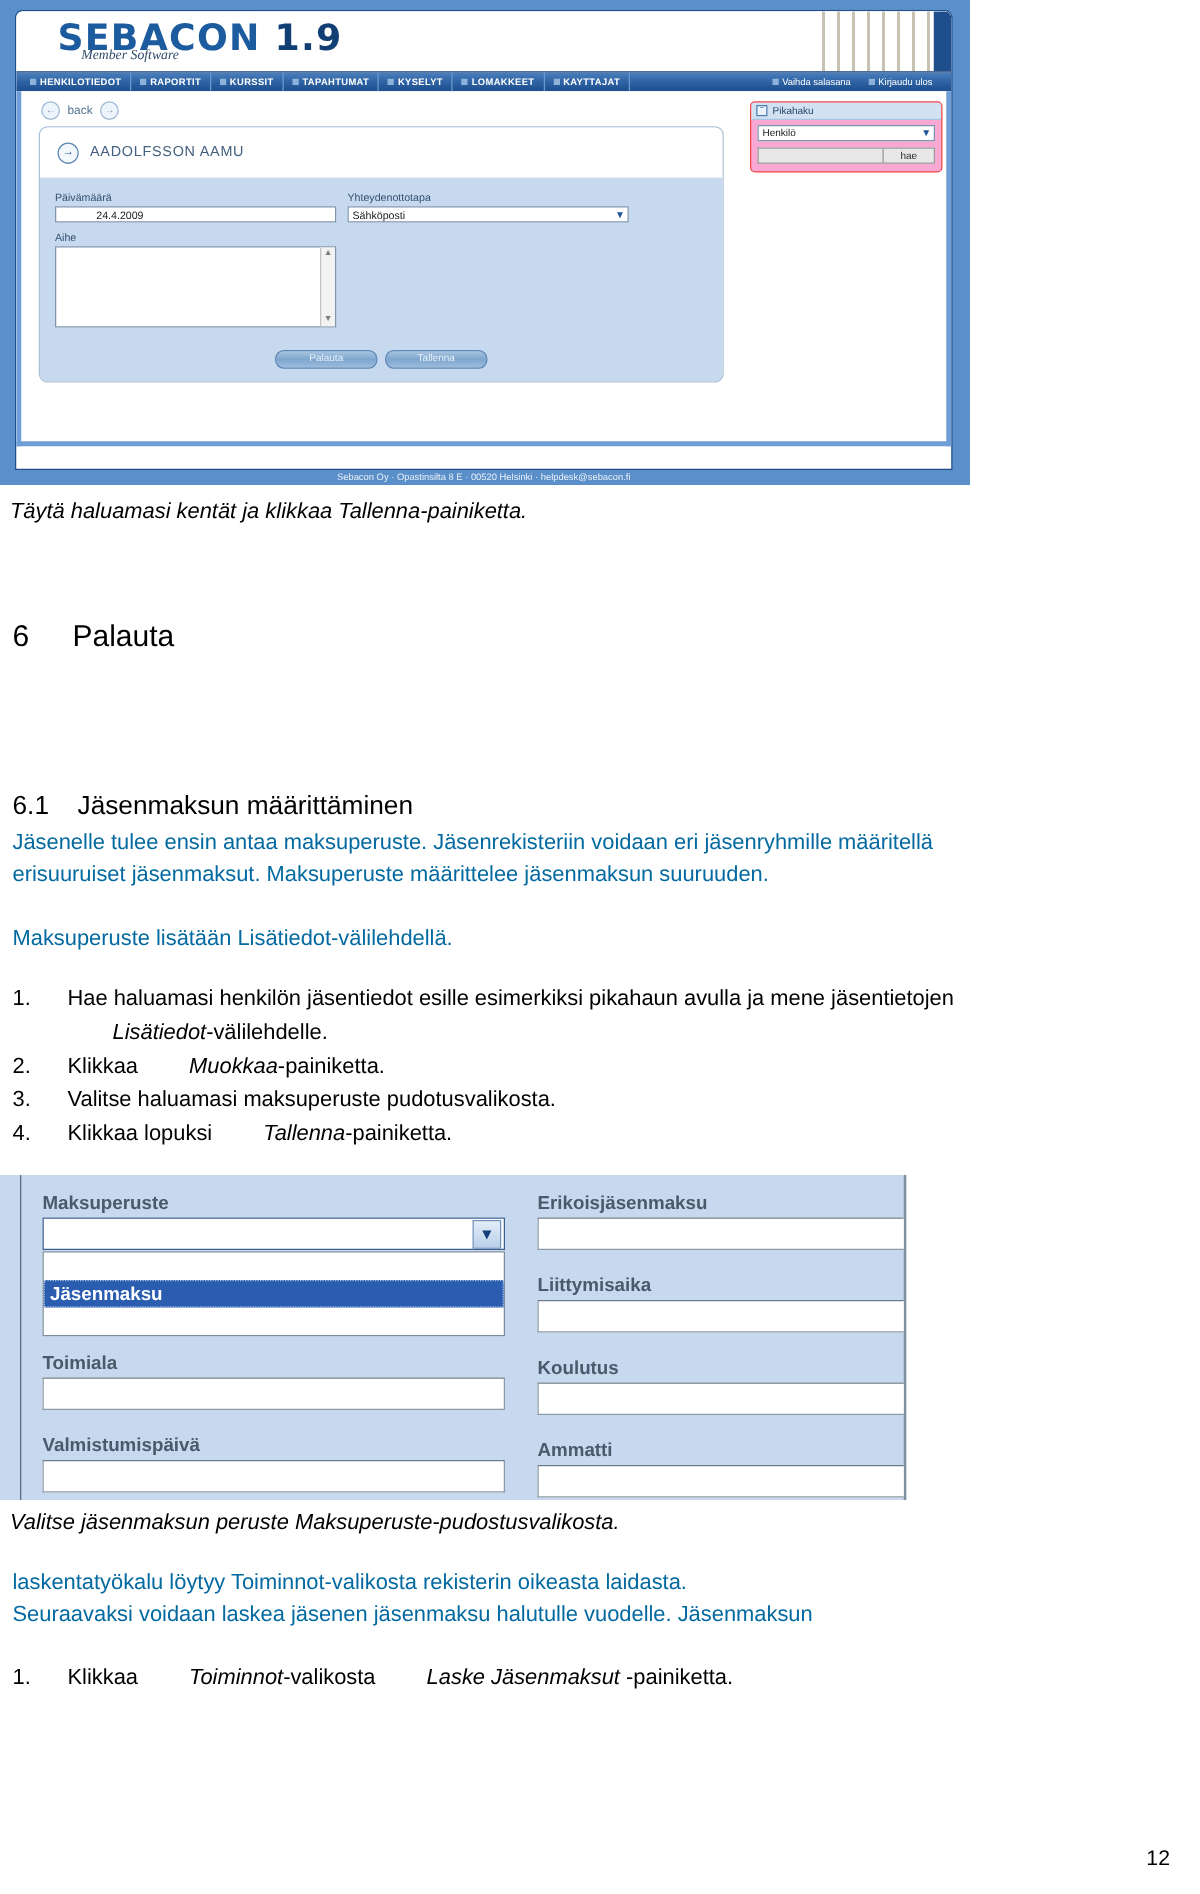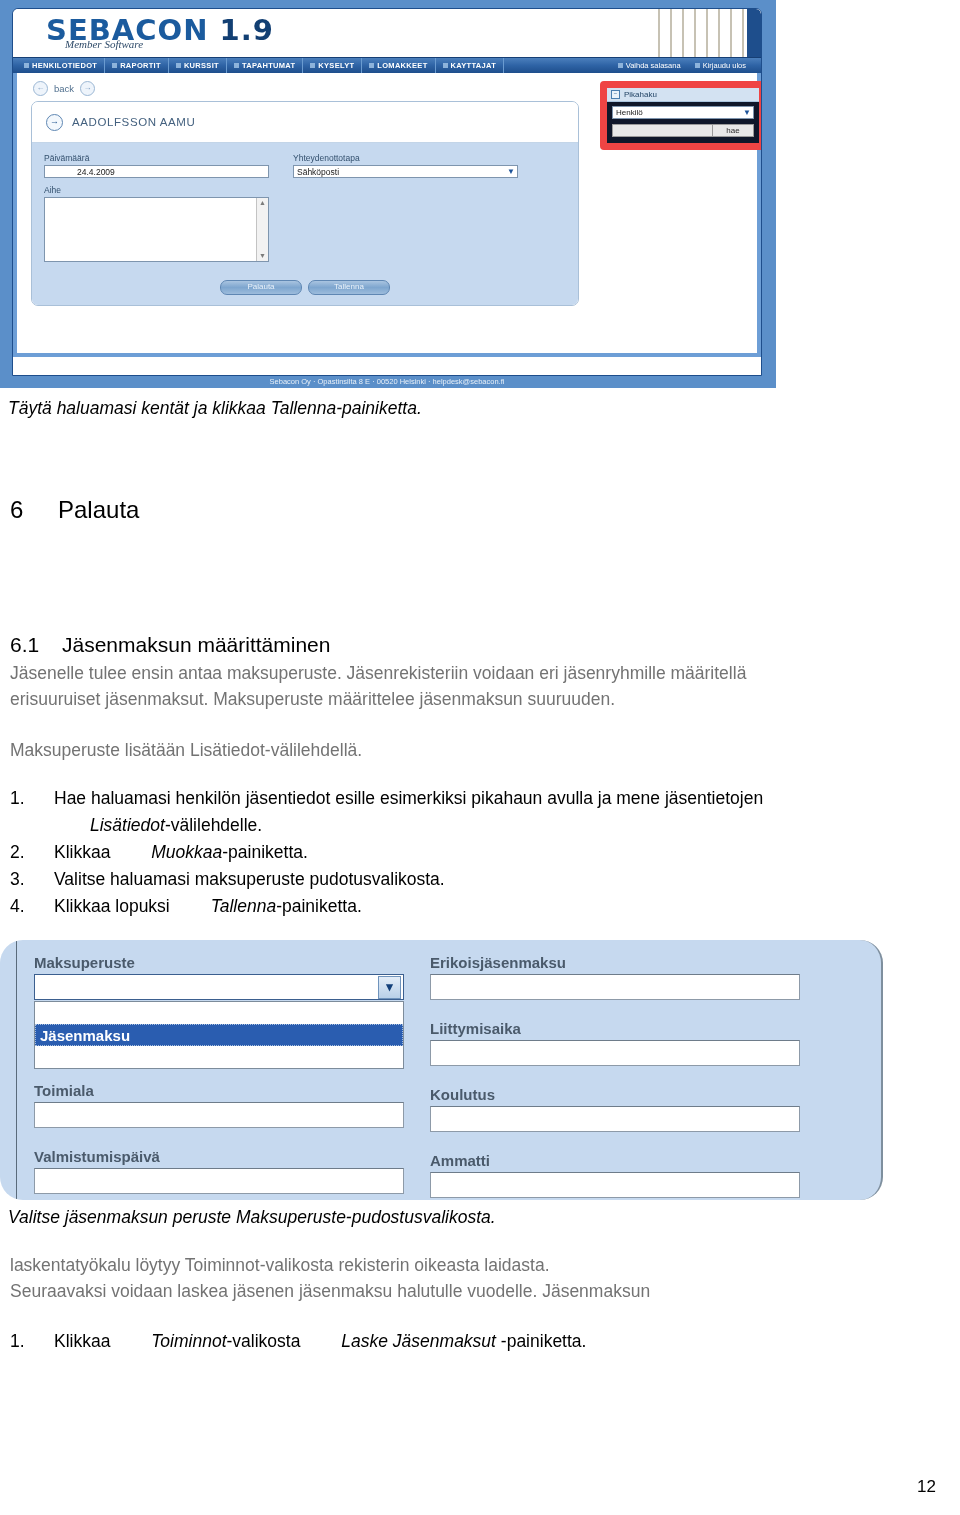--- a/index.html
+++ b/index.html
@@ -166,21 +166,21 @@
   .panel-title {
     font-size: 11.5px; color: #44617f; letter-spacing: .6px;
   }
   .panel-form {
     background: #c6d9ef;
     padding: 10px 12px 6px 12px;
     min-height: 146px;
     position: relative;
   }
   .fld-label { font-size: 8.5px; color: #33506e; margin-bottom: 2px; }
-  .row1 { display: flex; gap: 24px; }
+  .row1 { display: flex; gap: 9px; }
   .txtin {
     background: #ffffff;
     border: 1px solid #7e95ae;
     height: 13px;
     font-size: 8.5px;
     color: #1a1a1a;
     padding: 1px 3px;
     box-sizing: border-box;
     line-height: 11px;
   }
@@ -220,22 +220,22 @@
     border: 1px solid #5f87b3;
     color: #eaf2fa;
     font-size: 8px;
     text-align: center;
     line-height: 12px;
   }
   .quickbox {
     position: absolute;
     left: 583px; top: 8px;
     width: 152px;
-    background: #0f172a;
-    border: 7px solid #ef4444;
+    background: #f9a8d4;
+    border: 1px solid #ef4444;
     border-radius: 4px;
     overflow: hidden;
   }
   .qb-head {
     background: #d3e2f2;
     height: 13px;
     display: flex; align-items: center; gap: 4px;
     padding-left: 4px;
     font-size: 8px; color: #244566;
     border-bottom: 1px solid #a9c4de;
@@ -292,42 +292,41 @@
     position: absolute;
     font-size: 21px;
     font-weight: normal;
     color: #000;
   }
   .h2 .num { display: inline-block; width: 52px; margin-top: 48px; }
   .para {
     position: absolute;
     font-size: 17.5px;
     line-height: 26px;
-    color: #737373;
+    color: #0369a1;
   }
   .olist {
     position: absolute;
     font-size: 17.5px;
     line-height: 27px;
   }
   .li { display: flex; }
   .li-num { width: 44px; flex: 0 0 44px; }
   .li-txt { flex: 1; }
   em { font-style: italic; margin-left: 36px; }
 
   
   .shot2 {
     position: absolute;
     left: 0px; top: 940px;
-    width: 883px; height: 260px;
+    width: 725px; height: 260px;
     background: #c6d9ef;
     border-right: 2px solid #7e8f9e;
     box-sizing: border-box;
     overflow: hidden;
-    border-radius: 23px;
   }
   .shot2::before {
     content: "";
     position: absolute; left: 16px; top: 0; bottom: 0; width: 1px;
     background: #5a6b7b;
   }
   .f2-col-l { position: absolute; left: 34px; top: 14px; width: 370px; }
   .f2-col-r { position: absolute; left: 430px; top: 14px; width: 370px; }
   .f2-label {
     font-size: 15px; color: #4a5a6b; font-weight: bold; margin-bottom: 3px;

